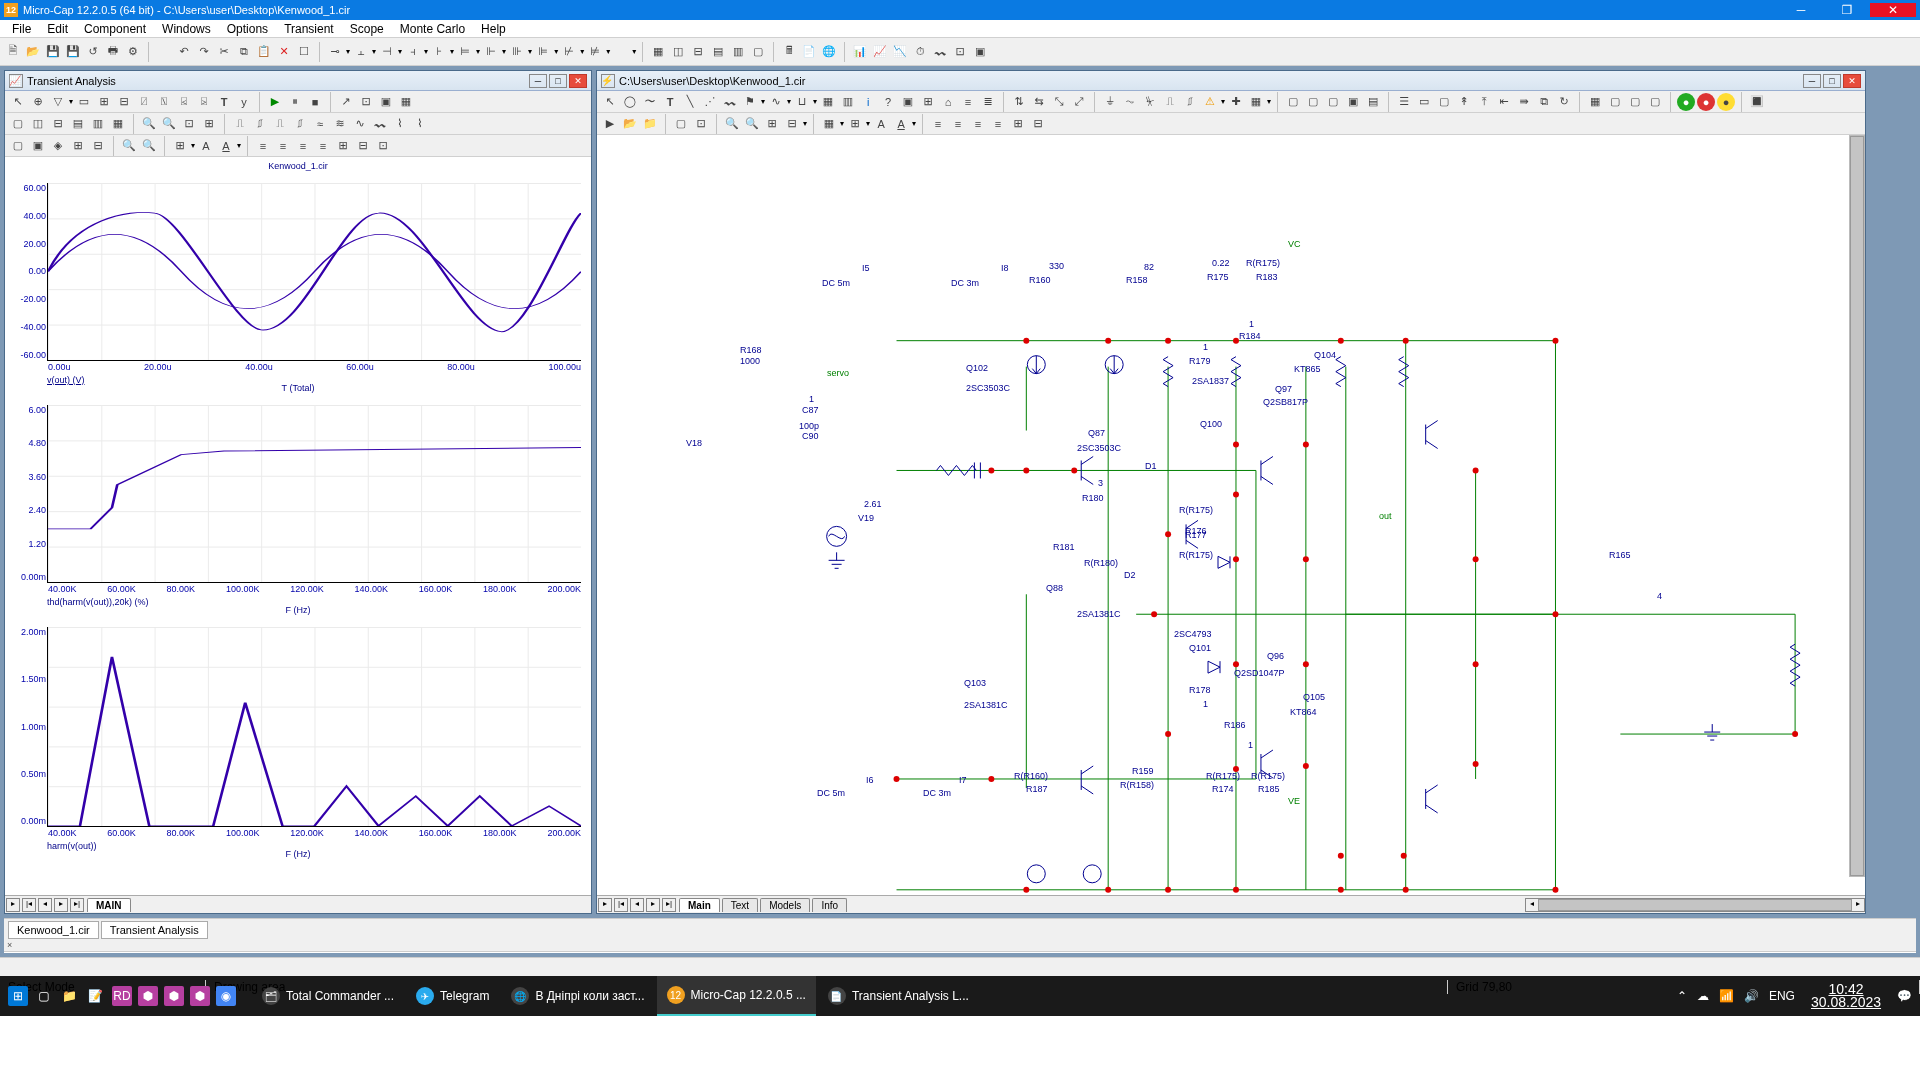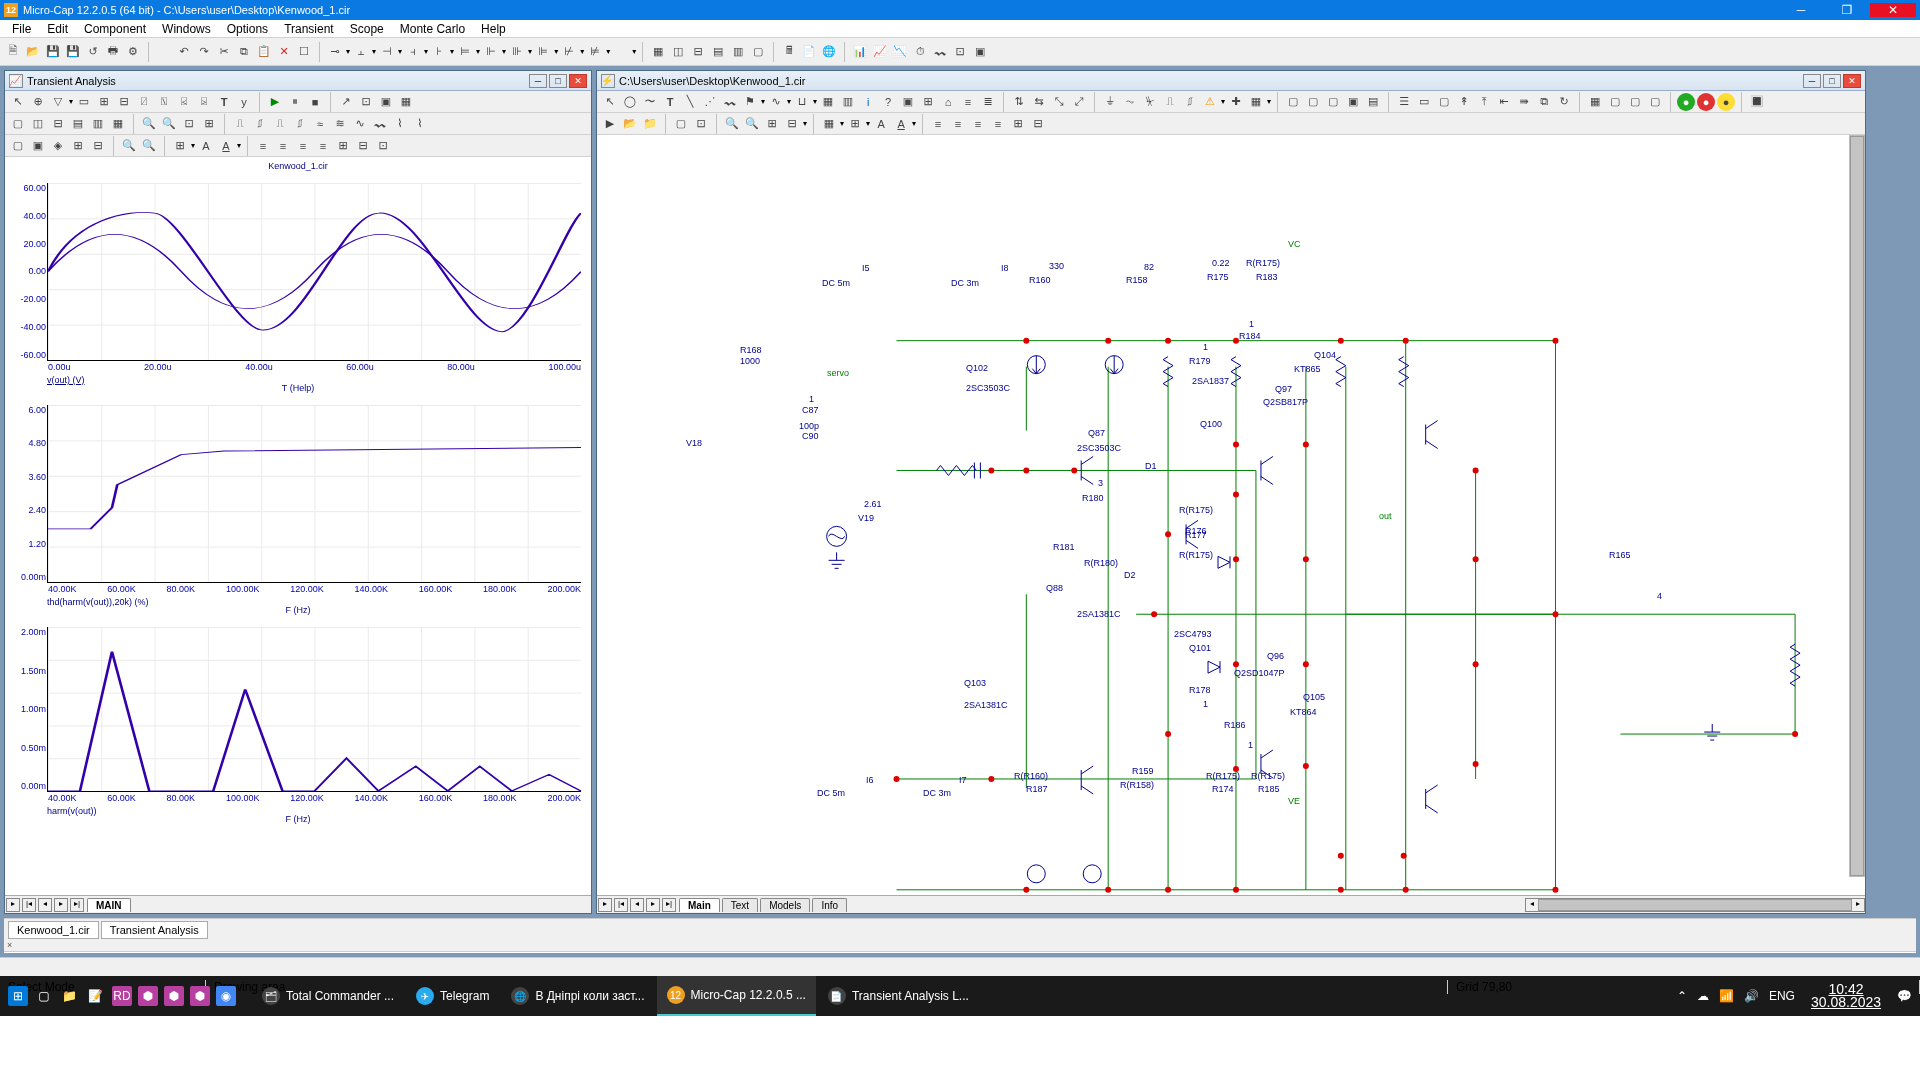--- a/index.html
+++ b/index.html
@@ -253,21 +253,21 @@
         <div class="xlabels">
           <span>0.00u</span>
             <span>20.00u</span>
             <span>40.00u</span>
             <span>60.00u</span>
             <span>80.00u</span>
             <span>100.00u</span>
         </div>
       </div>
       <div style="font-size:9px;color:#008;margin-left:38px;text-decoration:underline">v(out) (V)</div>
-      <div class="axislabel">T (Help)</div>
+      <div class="axislabel">T (Total)</div>
 
       <div class="plot" style="height:178px">
         <div class="grid"></div>
         <div class="ylabels">
           <span>6.00</span>
             <span>4.80</span>
             <span>3.60</span>
             <span>2.40</span>
             <span>1.20</span>
             <span>0.00m</span>
@@ -283,21 +283,21 @@
             <span>120.00K</span>
             <span>140.00K</span>
             <span>160.00K</span>
             <span>180.00K</span>
             <span>200.00K</span>
         </div>
       </div>
       <div style="font-size:9px;color:#008;margin-left:38px">thd(harm(v(out)),20k) (%)</div>
       <div class="axislabel">F (Hz)</div>
 
-      <div class="plot" style="height:165px">
+      <div class="plot" style="height:200px">
         <div class="grid"></div>
         <div class="ylabels">
           <span>2.00m</span>
             <span>1.50m</span>
             <span>1.00m</span>
             <span>0.50m</span>
             <span>0.00m</span>
         </div>
         <svg viewBox="0 0 100 100" preserveAspectRatio="none">
             <path d="M0,100 L6,100 L12,15 L19,100 L25,100 L31,100 L37,38 L44,100 L50,100 L56,80 L62,100 L69,85 L75,100 L81,85 L87,100 L94,90 L100,100" stroke="#30a" stroke-width="0.5" fill="none"></path>

